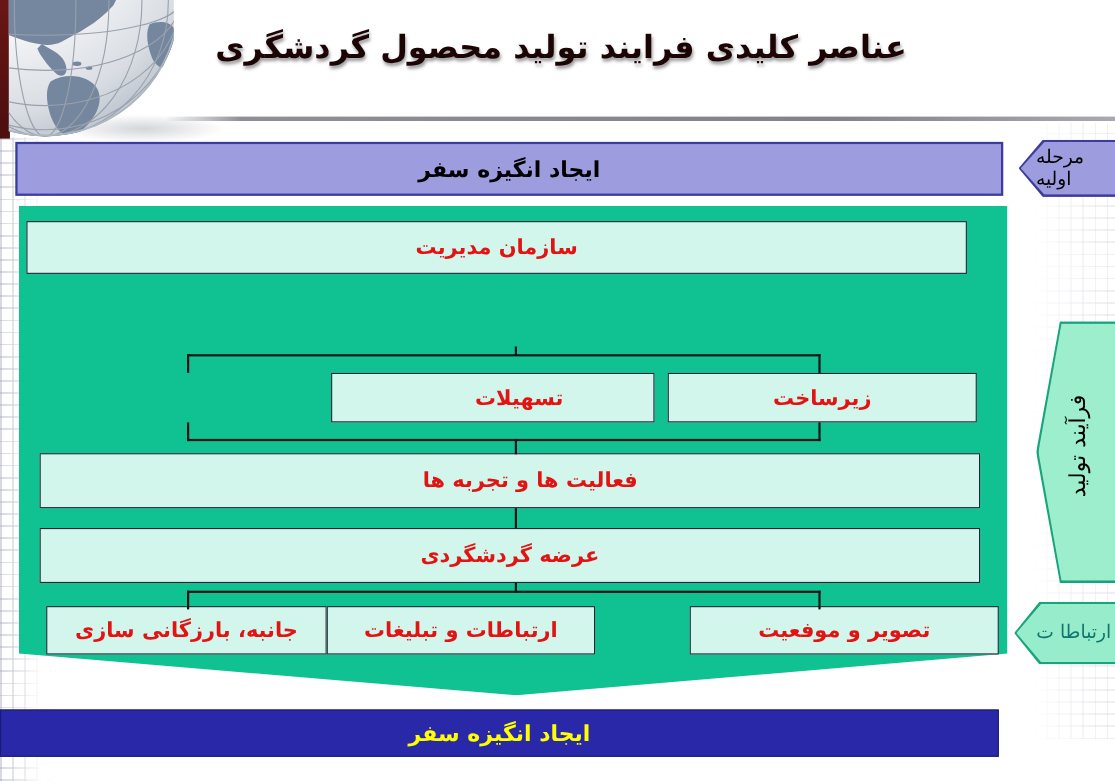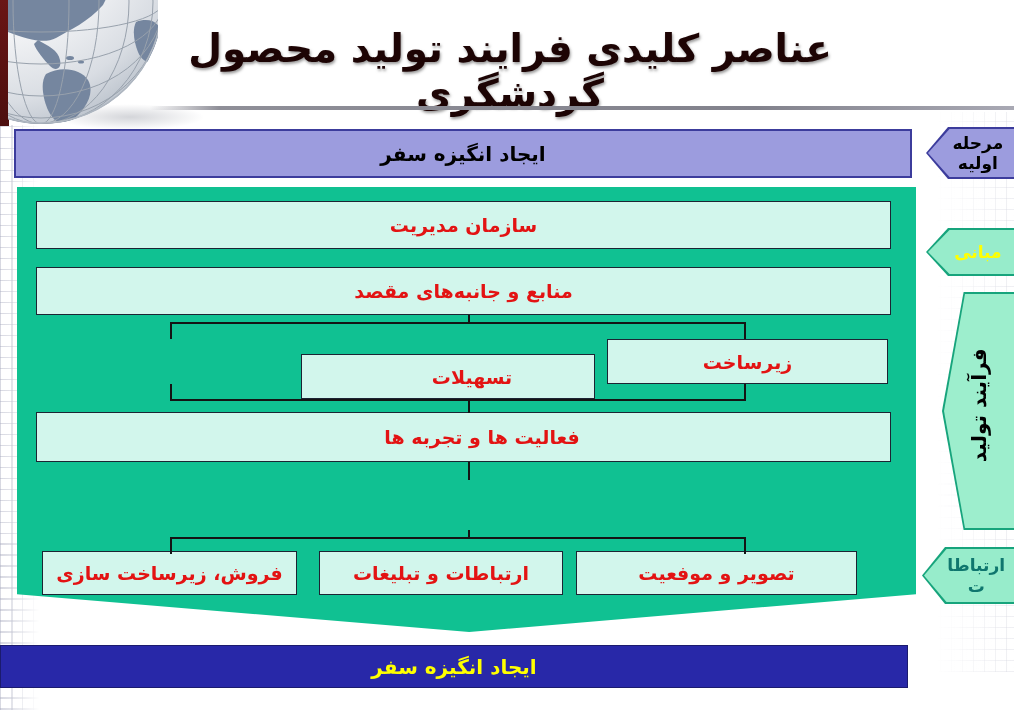--- a/index.html
+++ b/index.html
@@ -17,21 +17,21 @@
   }
   .gridpat.right{
     background-image:
       linear-gradient(to left, rgba(255,255,255,0) 0%, #ffffff 80%),
       repeating-linear-gradient(0deg, rgba(168,170,190,.35) 0 1.5px, transparent 1.5px 11px),
       repeating-linear-gradient(90deg, rgba(168,170,190,.35) 0 1.5px, transparent 1.5px 11px);
   }
   
   .title{
     left:120px;top:26px;width:780px;text-align:center;direction:rtl;
-    font-size:39px;font-weight:bold;color:#1d0404;letter-spacing:0;
+    font-size:29px;font-weight:bold;color:#1d0404;letter-spacing:0;
     text-shadow:1px 2px 3px rgba(120,120,120,.75);
   }
   .divider{
     left:150px;top:106px;width:864px;height:4px;
     background:linear-gradient(to right, rgba(150,150,158,0), #8f8f98 8%, #82828c 70%, #a9a9b4 100%);
   }
   .maroon-stripe{left:0;top:0;width:9px;height:126px;
     background:linear-gradient(to bottom,#6a1616,#4c0e0e);}
   
   .banner{
@@ -58,21 +58,21 @@
     color:#e31313;font-weight:bold;font-size:19px;text-align:center;
   }
   
   .cline{background:#141414;}
   
   .tag{clip-path:polygon(0 50%,25% 0,100% 0,100% 100%,25% 100%);}
   .tag .fill{
     position:absolute;left:2px;top:2px;right:0;bottom:2px;
     clip-path:polygon(0 50%,25% 0,100% 0,100% 100%,25% 100%);
     display:flex;align-items:center;justify-content:center;direction:rtl;
-    font-weight:bold;font-size:17px;text-align:center;line-height:1.2;
+    font-weight:normal;font-size:17px;text-align:left;line-height:1.2;
   }
   .tag.tall{clip-path:polygon(0 50%,30% 0,100% 0,100% 100%,30% 100%);}
   .tag.tall .fill{clip-path:polygon(0 50%,30% 0,100% 0,100% 100%,30% 100%);}
   .tag .fill .lbl{padding-left:16%;}
   .vlabel{transform:rotate(-90deg);white-space:nowrap;font-size:20px;padding-left:0;}
 </style>
 </head>
 <body>
 
 <div id="slide">
@@ -121,31 +121,31 @@
 
   <div class="abs title">عناصر کلیدی فرایند تولید محصول گردشگری</div>
   <div class="abs divider"></div>
 
   <div class="abs banner purple">
     <span>ایجاد انگیزه سفر</span>
   </div>
 
   <div class="abs process"></div>
 
-  <div class="abs box" style="left:36px;top:201px;width:855px;height:48px;">سازمان مدیریت</div>
-  <div class="abs box" style="left:36px;top:267px;width:855px;height:48px;">منابع و جانبه‌های مقصد</div>
+  <div class="abs box" style="left:24px;top:201px;width:855px;height:48px;">سازمان مدیریت</div>
 
-  <div class="abs box" style="left:301px;top:354px;width:294px;height:45px;padding-left:48px;">تسهیلات</div>
+  <div class="abs box" style="left:301px;top:339px;width:294px;height:45px;padding-left:48px;">تسهیلات</div>
   <div class="abs box" style="left:607px;top:339px;width:281px;height:45px;">زیرساخت</div>
 
   <div class="abs box" style="left:36px;top:412px;width:855px;height:50px;padding-left:37px;">فعالیت ها و تجربه ها</div>
+  <div class="abs box" style="left:36px;top:480px;width:855px;height:50px;">عرضه گردشگردی</div>
 
-  <div class="abs box" style="left:42px;top:551px;width:255px;height:44px;">فروش، زیرساخت سازی</div>
-  <div class="abs box" style="left:319px;top:551px;width:244px;height:44px;">ارتباطات و تبلیغات</div>
-  <div class="abs box" style="left:576px;top:551px;width:281px;height:44px;">تصویر و موفعیت</div>
+  <div class="abs box" style="left:42px;top:551px;width:255px;height:44px;">جانبه، بارزگانی سازی</div>
+  <div class="abs box" style="left:297px;top:551px;width:244px;height:44px;">ارتباطات و تبلیغات</div>
+  <div class="abs box" style="left:627px;top:551px;width:281px;height:44px;">تصویر و موفعیت</div>
 
   <div class="abs cline" style="left:468px;top:315px;width:2px;height:8px;"></div>
   <div class="abs cline" style="left:170px;top:322px;width:576px;height:2px;"></div>
   <div class="abs cline" style="left:170px;top:322px;width:2px;height:17px;"></div>
   <div class="abs cline" style="left:744px;top:322px;width:2px;height:17px;"></div>
 
   <div class="abs cline" style="left:170px;top:384px;width:2px;height:17px;"></div>
   <div class="abs cline" style="left:744px;top:384px;width:2px;height:17px;"></div>
   <div class="abs cline" style="left:170px;top:399px;width:576px;height:2px;"></div>
   <div class="abs cline" style="left:468px;top:399px;width:2px;height:14px;"></div>
@@ -160,25 +160,20 @@
   <div class="abs banner navy">
     <span>ایجاد انگیزه سفر</span>
   </div>
 
   <div class="abs tag" style="left:926px;top:127px;width:88px;height:52px;background:#3c3c9c;">
     <div class="fill" style="background:#9c9cde;color:#000;">
       <span class="lbl">مرحله اولیه</span>
     </div>
   </div>
 
-  <div class="abs tag" style="left:926px;top:228px;width:88px;height:48px;background:#17a47c;">
-    <div class="fill" style="background:#97eccb;color:#ffff00;">
-      <span class="lbl">مبانی</span>
-    </div>
-  </div>
 
   <div class="abs tag tall" style="left:942px;top:292px;width:72px;height:238px;background:#17a47c;">
     <div class="fill" style="background:#9deecd;color:#000;">
       <span class="lbl vlabel">فرآیند تولید</span>
     </div>
   </div>
 
   <div class="abs tag" style="left:922px;top:547px;width:92px;height:57px;background:#17a47c;">
     <div class="fill" style="background:#97eccb;color:#0f766e;">
       <span class="lbl">ارتباطا ت</span>

